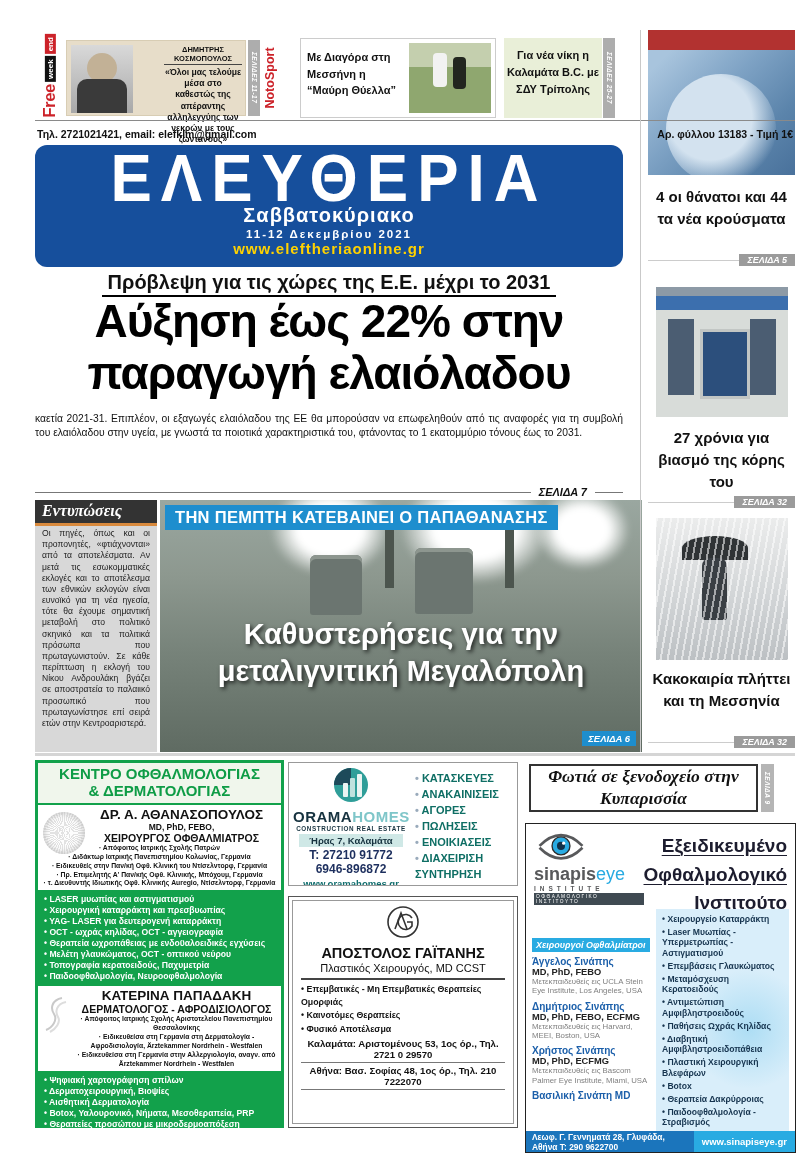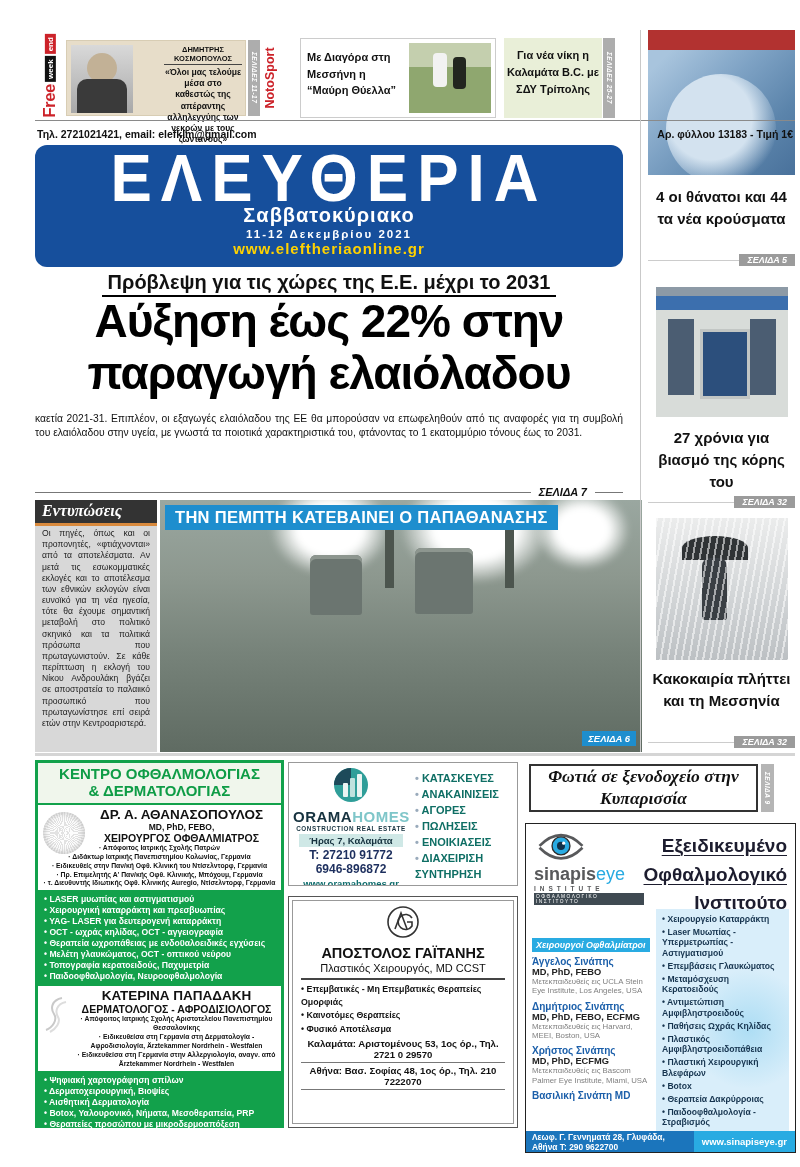--- a/index.html
+++ b/index.html
@@ -263,20 +263,24 @@
 
   <div class="abs mainphoto">
     <div class="steam s1"></div>
     <div class="steam s2"></div>
     <div class="steam s3"></div>
     <div class="tower t1"></div>
     <div class="tower t2"></div>
     <div class="stack k1"></div>
     <div class="stack k2"></div>
     <div class="mp-bar">ΤΗΝ ΠΕΜΠΤΗ ΚΑΤΕΒΑΙΝΕΙ Ο ΠΑΠΑΘΑΝΑΣΗΣ</div>
+    <div class="mp-caption">
+      <div>Καθυστερήσεις για την</div>
+      <div>μεταλιγνιτική Μεγαλόπολη</div>
+    </div>
     <div class="mp-tag">ΣΕΛΙΔΑ 6</div>
   </div>
 
   <div class="abs vline"></div>
 
   <div class="abs sb-title sb-t1">4 οι θάνατοι και 44 τα νέα κρούσματα</div>
   <div class="abs sb-tagrow sb-g1">
     <div class="rl"></div>
       <span class="sbtag">ΣΕΛΙΔΑ 5</span>
   </div>
@@ -469,21 +473,21 @@
           </div>
       </div>
       <div class="sin-right">
 
       <div>Χειρουργείο Καταρράκτη</div>
           <div>Laser Μυωπίας - Υπερμετρωπίας - Αστιγματισμού</div>
           <div>Επεμβάσεις Γλαυκώματος</div>
           <div>Μεταμόσχευση Κερατοειδούς</div>
           <div>Αντιμετώπιση Αμφιβληστροειδούς</div>
           <div>Παθήσεις Ωχράς Κηλίδας</div>
-          <div>Πλαστικός Αμφιβληστροειδοπάθεια</div>
+          <div>Διαβητική Αμφιβληστροειδοπάθεια</div>
           <div>Πλαστική Χειρουργική Βλεφάρων</div>
           <div>Botox</div>
           <div>Θεραπεία Δακρύρροιας</div>
           <div>Παιδοοφθαλμολογία - Στραβισμός</div>
         </div>
     </div>
     <div class="sin-footer">
       <div class="sin-faddr">Λεωφ. Γ. Γεννηματά 28, Γλυφάδα, Αθήνα  Τ: 290 9622700</div>
       <div class="sin-fweb">www.sinapiseye.gr</div>
     </div>

